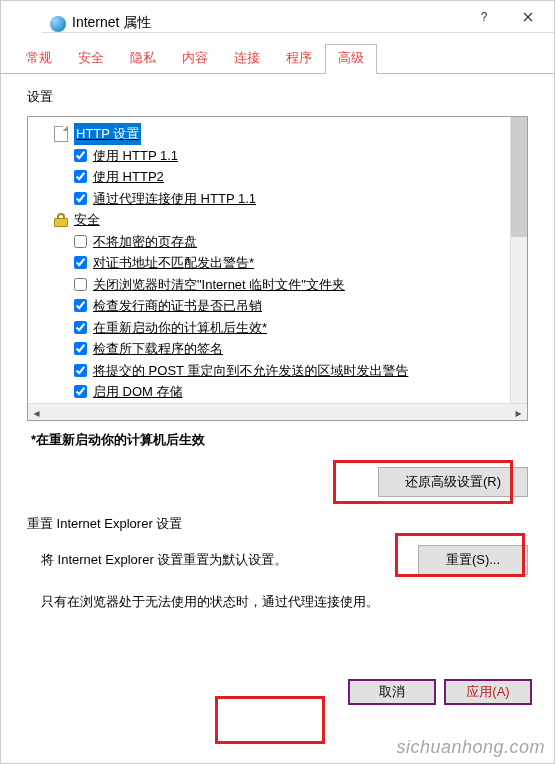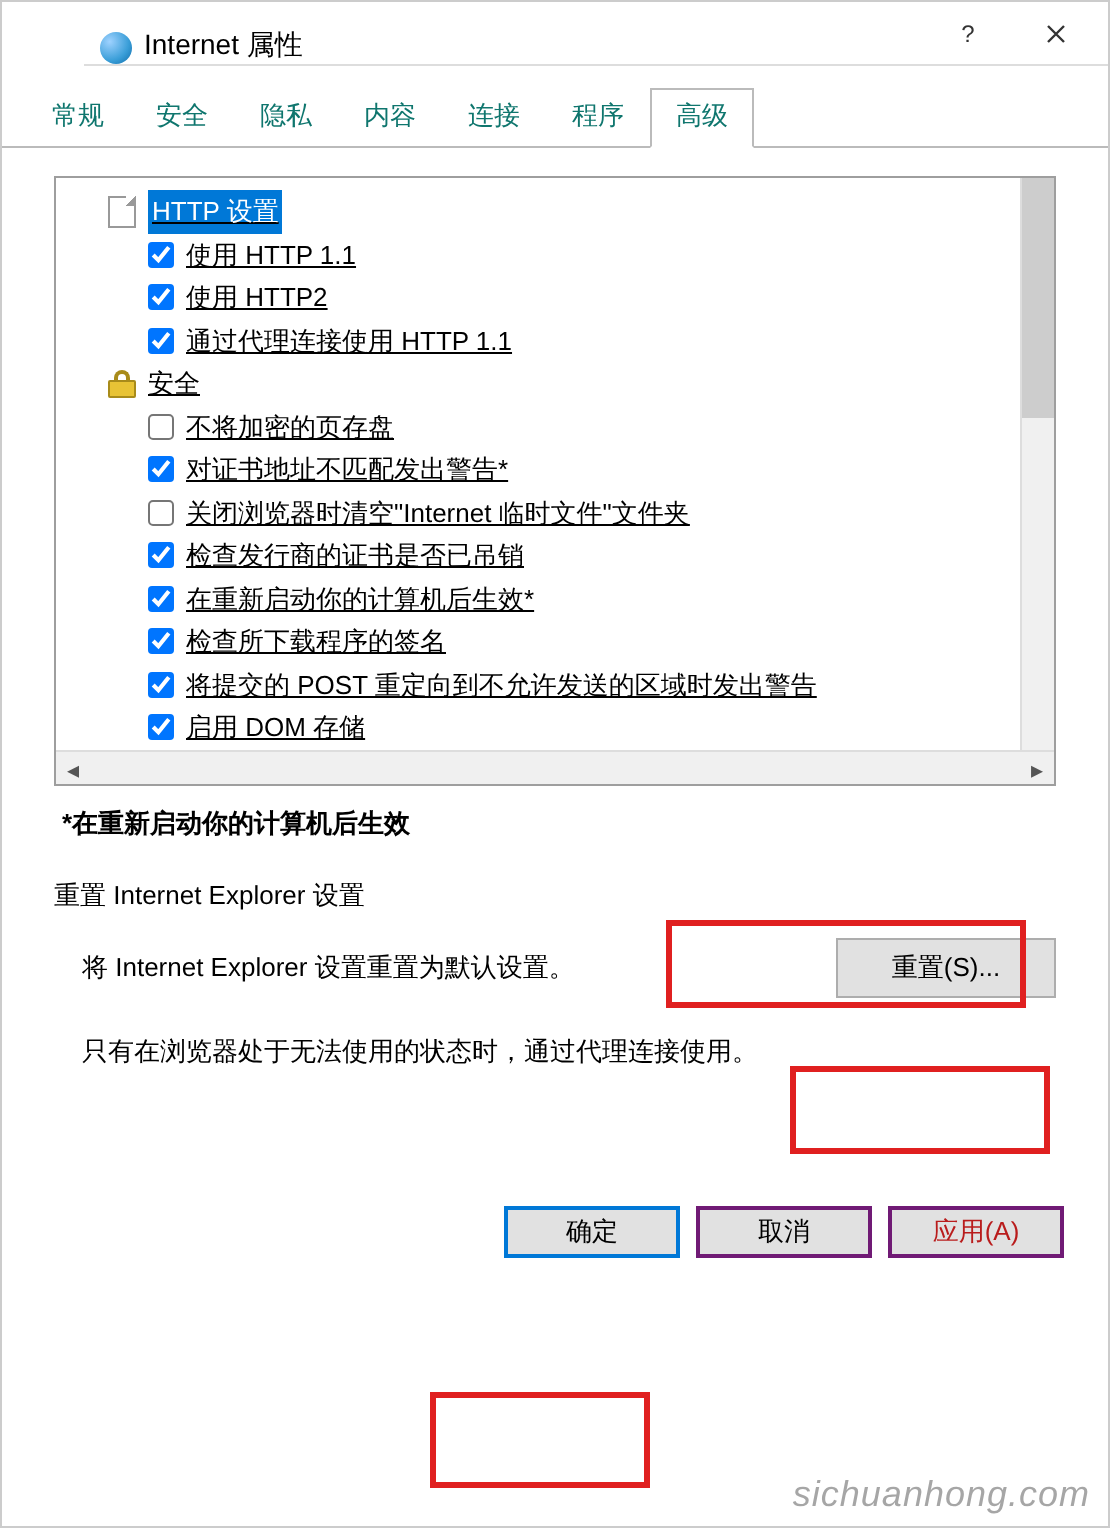--- a/index.html
+++ b/index.html
@@ -19,21 +19,21 @@
   }
   .titlebar .globe {
     width: 16px; height: 16px; margin-right: 6px;
     border-radius: 50%;
     background: radial-gradient(circle at 30% 30%, #9fd2ff 0%, #3a9ed8 60%, #0e6aa8 100%);
     position: relative;
   }
   .titlebar .title { font-size: 14px; flex: 1; }
   .titlebar .btn { width: 44px; height: 30px; display:flex; align-items:center; justify-content:center; color:#333; }
   .tabs { display:flex; padding: 10px 12px 0 12px; border-bottom:1px solid #bbb; }
-  .tab { padding: 4px 12px 6px; font-size:13px; color:#0f766e; border:1px solid transparent; position:relative; top:1px; }
+  .tab { padding: 4px 12px 6px; font-size:13px; color:#ef4444; border:1px solid transparent; position:relative; top:1px; }
   .tab.active { background:#fff; border:1px solid #bbb; border-bottom:1px solid #fff; }
   .content { padding: 14px 26px 8px 26px; }
   .group-label { font-size: 13px; margin-bottom: 10px; }
   .listbox {
     border:1px solid #9e9e9e; height: 305px; position:relative; background:#fff;
   }
   .list-inner { padding: 6px 4px 4px 8px; }
   .list-inner .row { display:flex; align-items:center; line-height: 21.5px; font-size:13px;text-decoration:underline; }
   .list-inner .row .indent0 { width: 18px; display:inline-block; }
   .list-inner .row .indent1 { width: 38px; display:inline-block; }
@@ -84,20 +84,21 @@
     <div class="tab">常规</div>
     <div class="tab">安全</div>
     <div class="tab">隐私</div>
     <div class="tab">内容</div>
     <div class="tab">连接</div>
     <div class="tab">程序</div>
     <div class="tab active">高级</div>
   </div>
 
   <div class="content">
+    <div class="group-label">设置</div>
 
     <div class="listbox">
       <div class="list-inner">
         <div class="row">
           <span class="indent0"></span>
           <span class="page-icon"></span>
           <span class="sel-text">HTTP 设置</span>
         </div>
         <div class="row">
             <span class="indent1"></span>
@@ -173,33 +174,35 @@
           <div class="thumb"></div>
         </div>
       <div class="hscroll">
         <div class="arr">◂</div>
         <div class="arr">▸</div>
       </div>
     </div>
 
     <div class="note">*在重新启动你的计算机后生效</div>
 
+    <div class="right-btn-row">
+      <button class="std-btn">还原高级设置(R)</button>
+    </div>
 
     <div class="section-head">重置 Internet Explorer 设置</div>
 
     <div class="reset-row">
       <div class="txt">将 Internet Explorer 设置重置为默认设置。</div>
       <button class="std-btn" style="min-width:110px">重置(S)...</button>
     </div>
 
     <div class="desc">只有在浏览器处于无法使用的状态时，通过代理连接使用。</div>
   </div>
 
   <div class="dialog-btns">
-    <button class="dlg-btn primary">确定</button>
     <button class="dlg-btn">取消</button>
     <button class="dlg-btn disabled">应用(A)</button>
   </div>
 
   <div class="hl-red" style="left:333px; top:460px; width:180px; height:44px;"></div>
   <div class="hl-red" style="left:395px; top:533px; width:130px; height:44px;"></div>
   <div class="hl-red" style="left:215px; top:696px; width:110px; height:48px;"></div>
 
   <div class="watermark">sichuanhong.com</div>
 </div>

